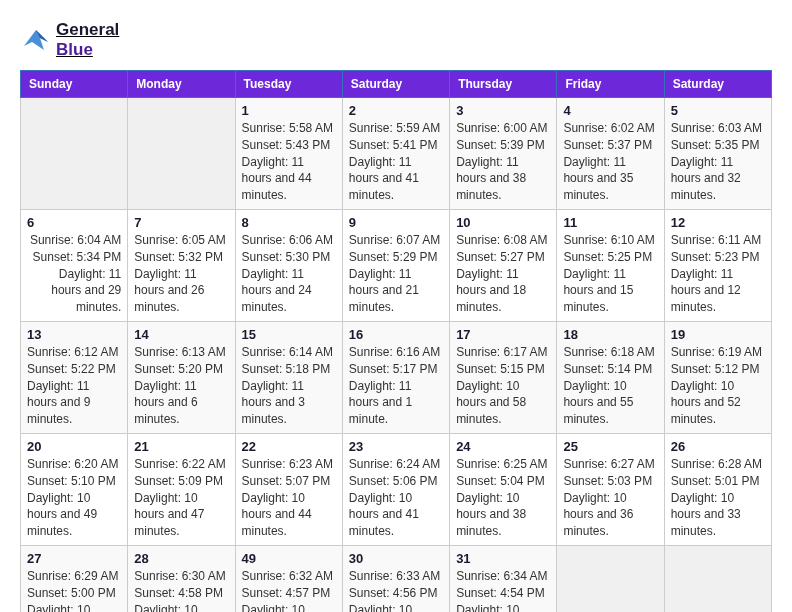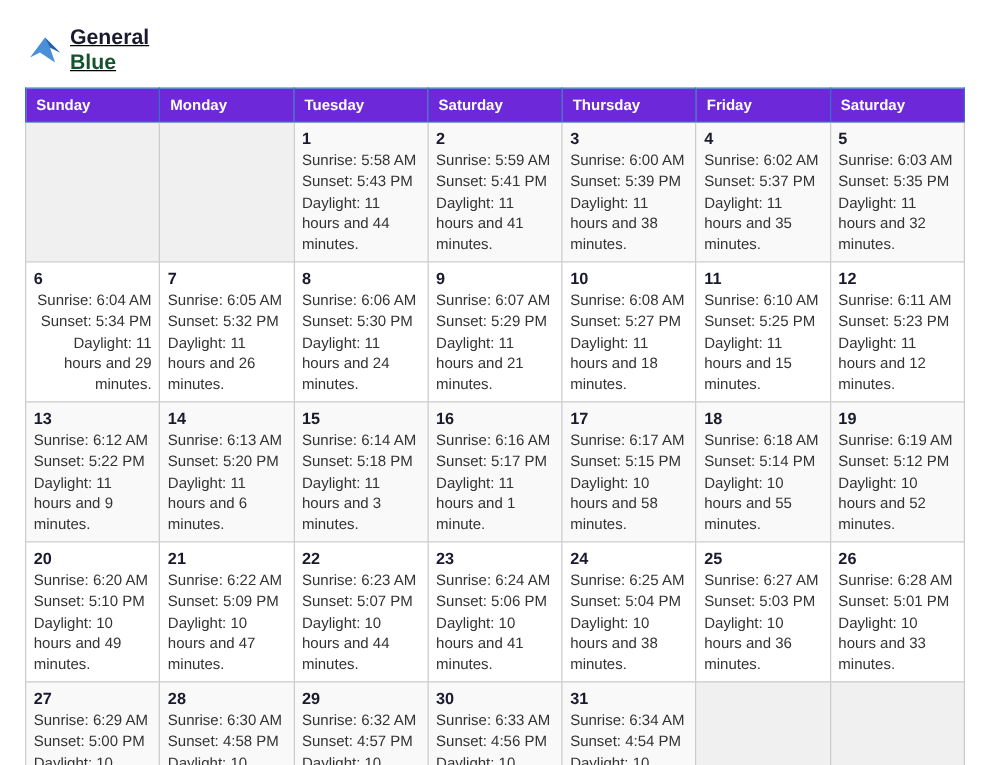--- a/index.html
+++ b/index.html
@@ -82,21 +82,21 @@
 <body>
 
 <div class="header-area">
   <div class="logo">
     <svg class="logo-bird" viewBox="0 0 40 35" xmlns="http://www.w3.org/2000/svg">
       <polygon points="5,25 20,5 35,20 25,15 30,30 15,20" fill="#4a90d9"></polygon>
       <polygon points="20,5 35,20 25,15" fill="#2a60a9"></polygon>
     </svg>
     <div>
       <div style="font-size:17px;font-weight:bold;color:#1a1a2e;">General</div>
-      <div style="font-size:17px;font-weight:bold;color:#14532d;">Blue</div>
+      <div style="font-size:17px;font-weight:bold;color:#4c1d95;">Blue</div>
     </div>
   </div>
   <div class="title-area">
     <div class="month-title"></div>
     <div class="location-title"></div>
   </div>
 </div>
 
 <table class="calendar-table">
   <thead>
@@ -284,21 +284,21 @@
 Sunset: 5:00 PM
 Daylight: 10 hours and 30 minutes.</div>
         </td>
         <td>
           <span class="day-number">28</span>
           <div class="day-info" style="white-space: pre-line;">Sunrise: 6:30 AM
 Sunset: 4:58 PM
 Daylight: 10 hours and 27 minutes.</div>
         </td>
         <td>
-          <span class="day-number">29</span>
+          <span class="day-number">49</span>
           <div class="day-info" style="white-space: pre-line;">Sunrise: 6:32 AM
 Sunset: 4:57 PM
 Daylight: 10 hours and 25 minutes.</div>
         </td>
         <td>
           <span class="day-number">30</span>
           <div class="day-info" style="white-space: pre-line;">Sunrise: 6:33 AM
 Sunset: 4:56 PM
 Daylight: 10 hours and 22 minutes.</div>
         </td>

